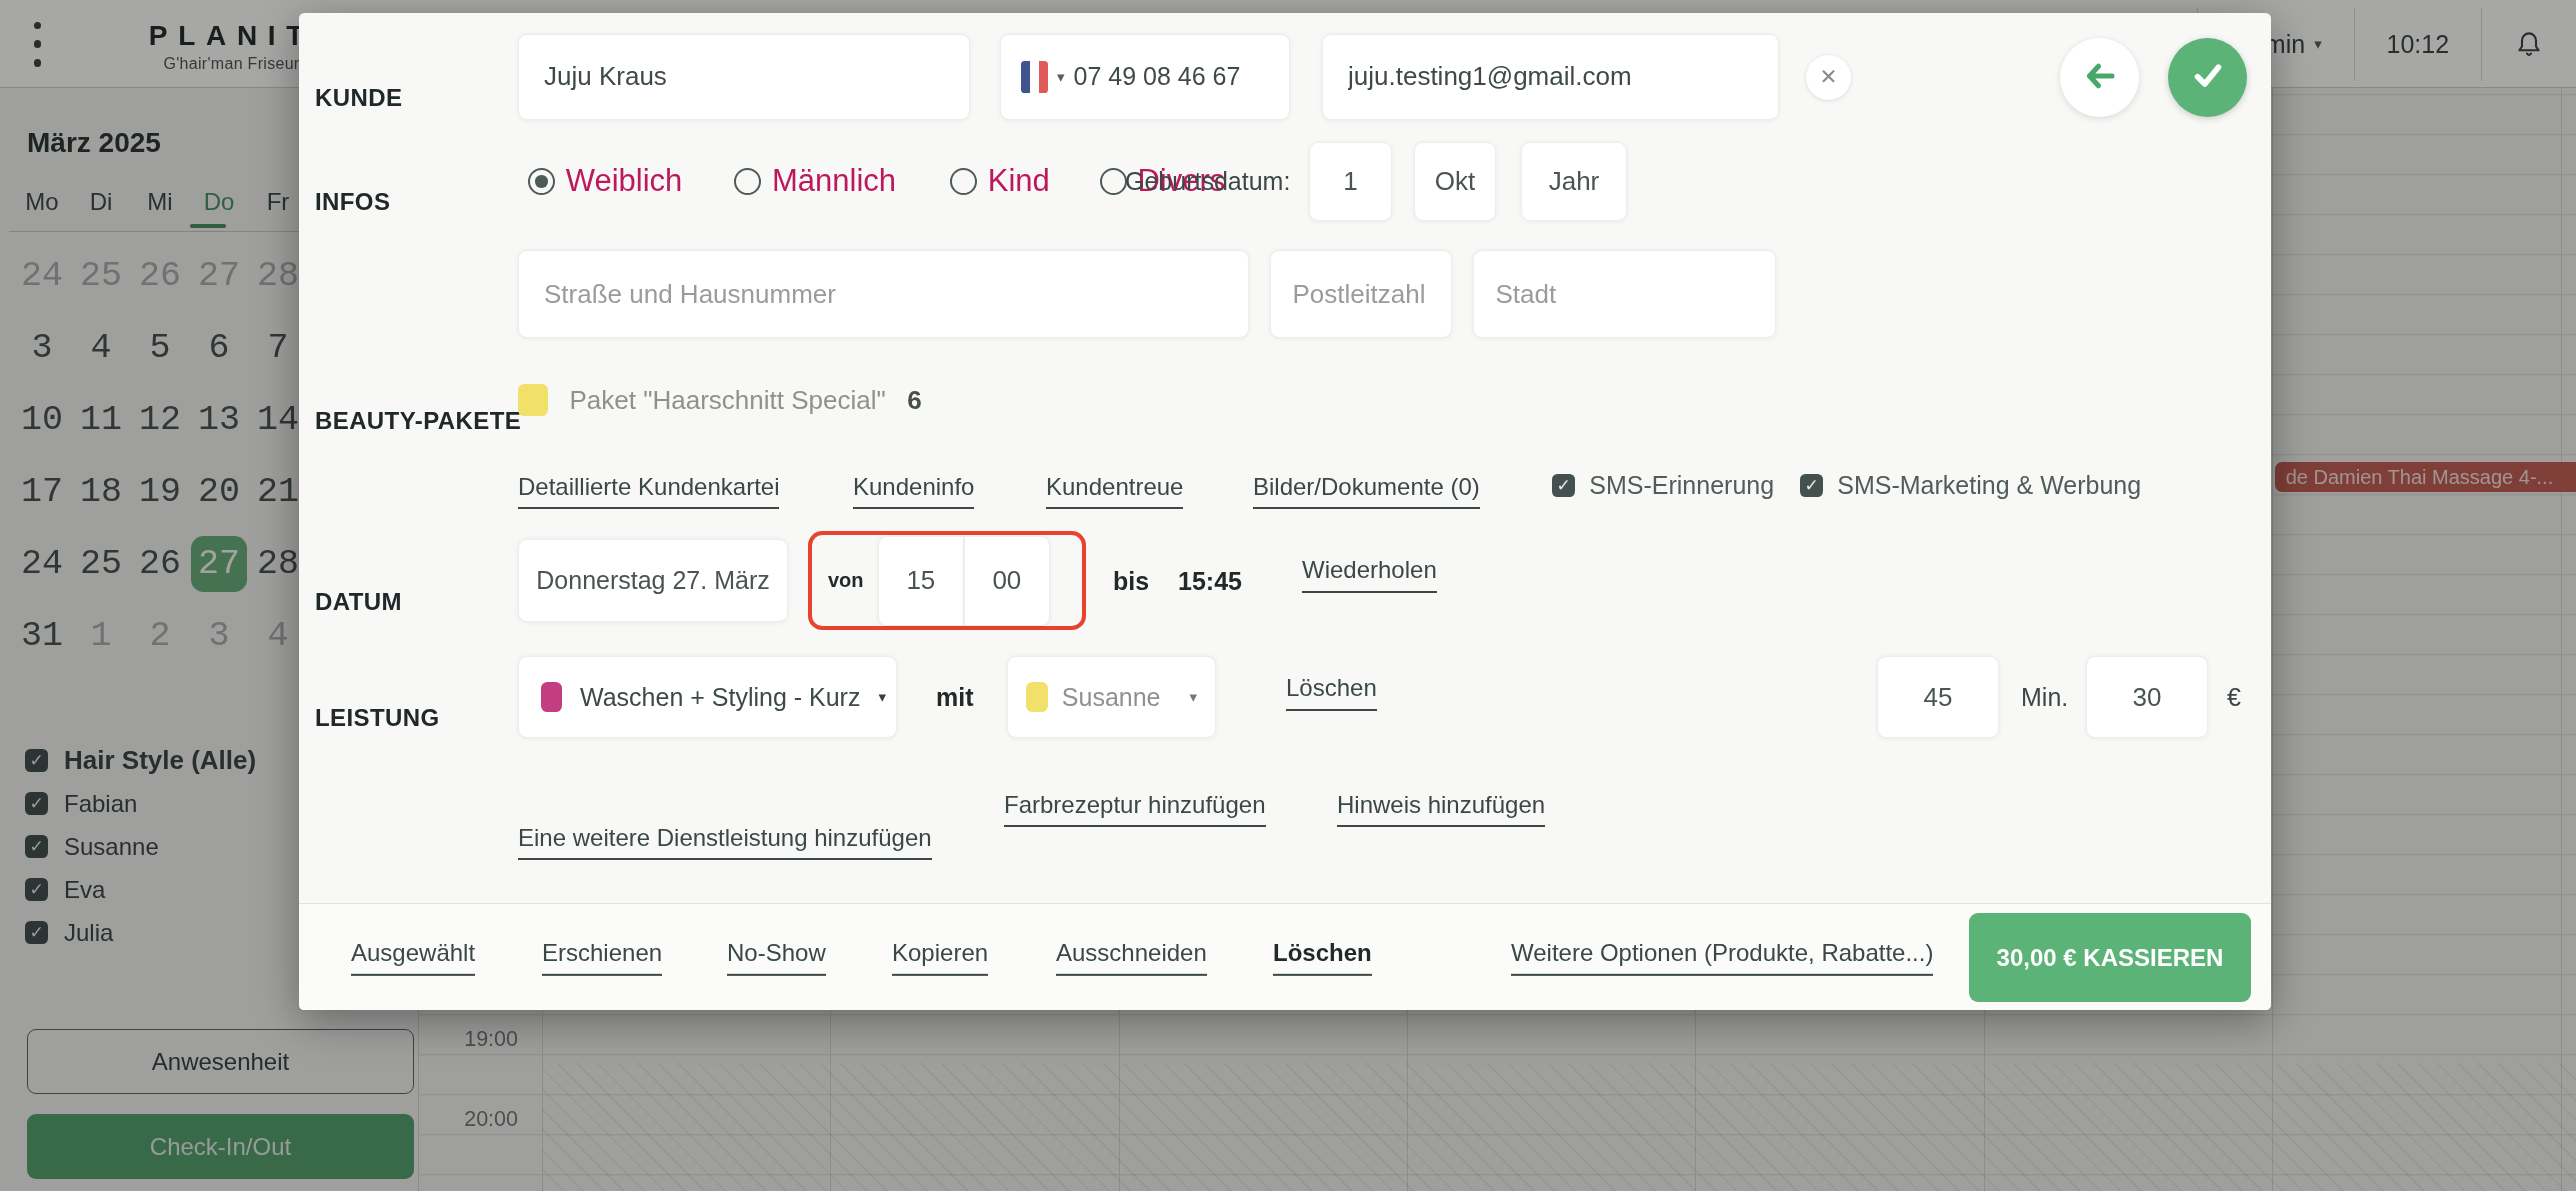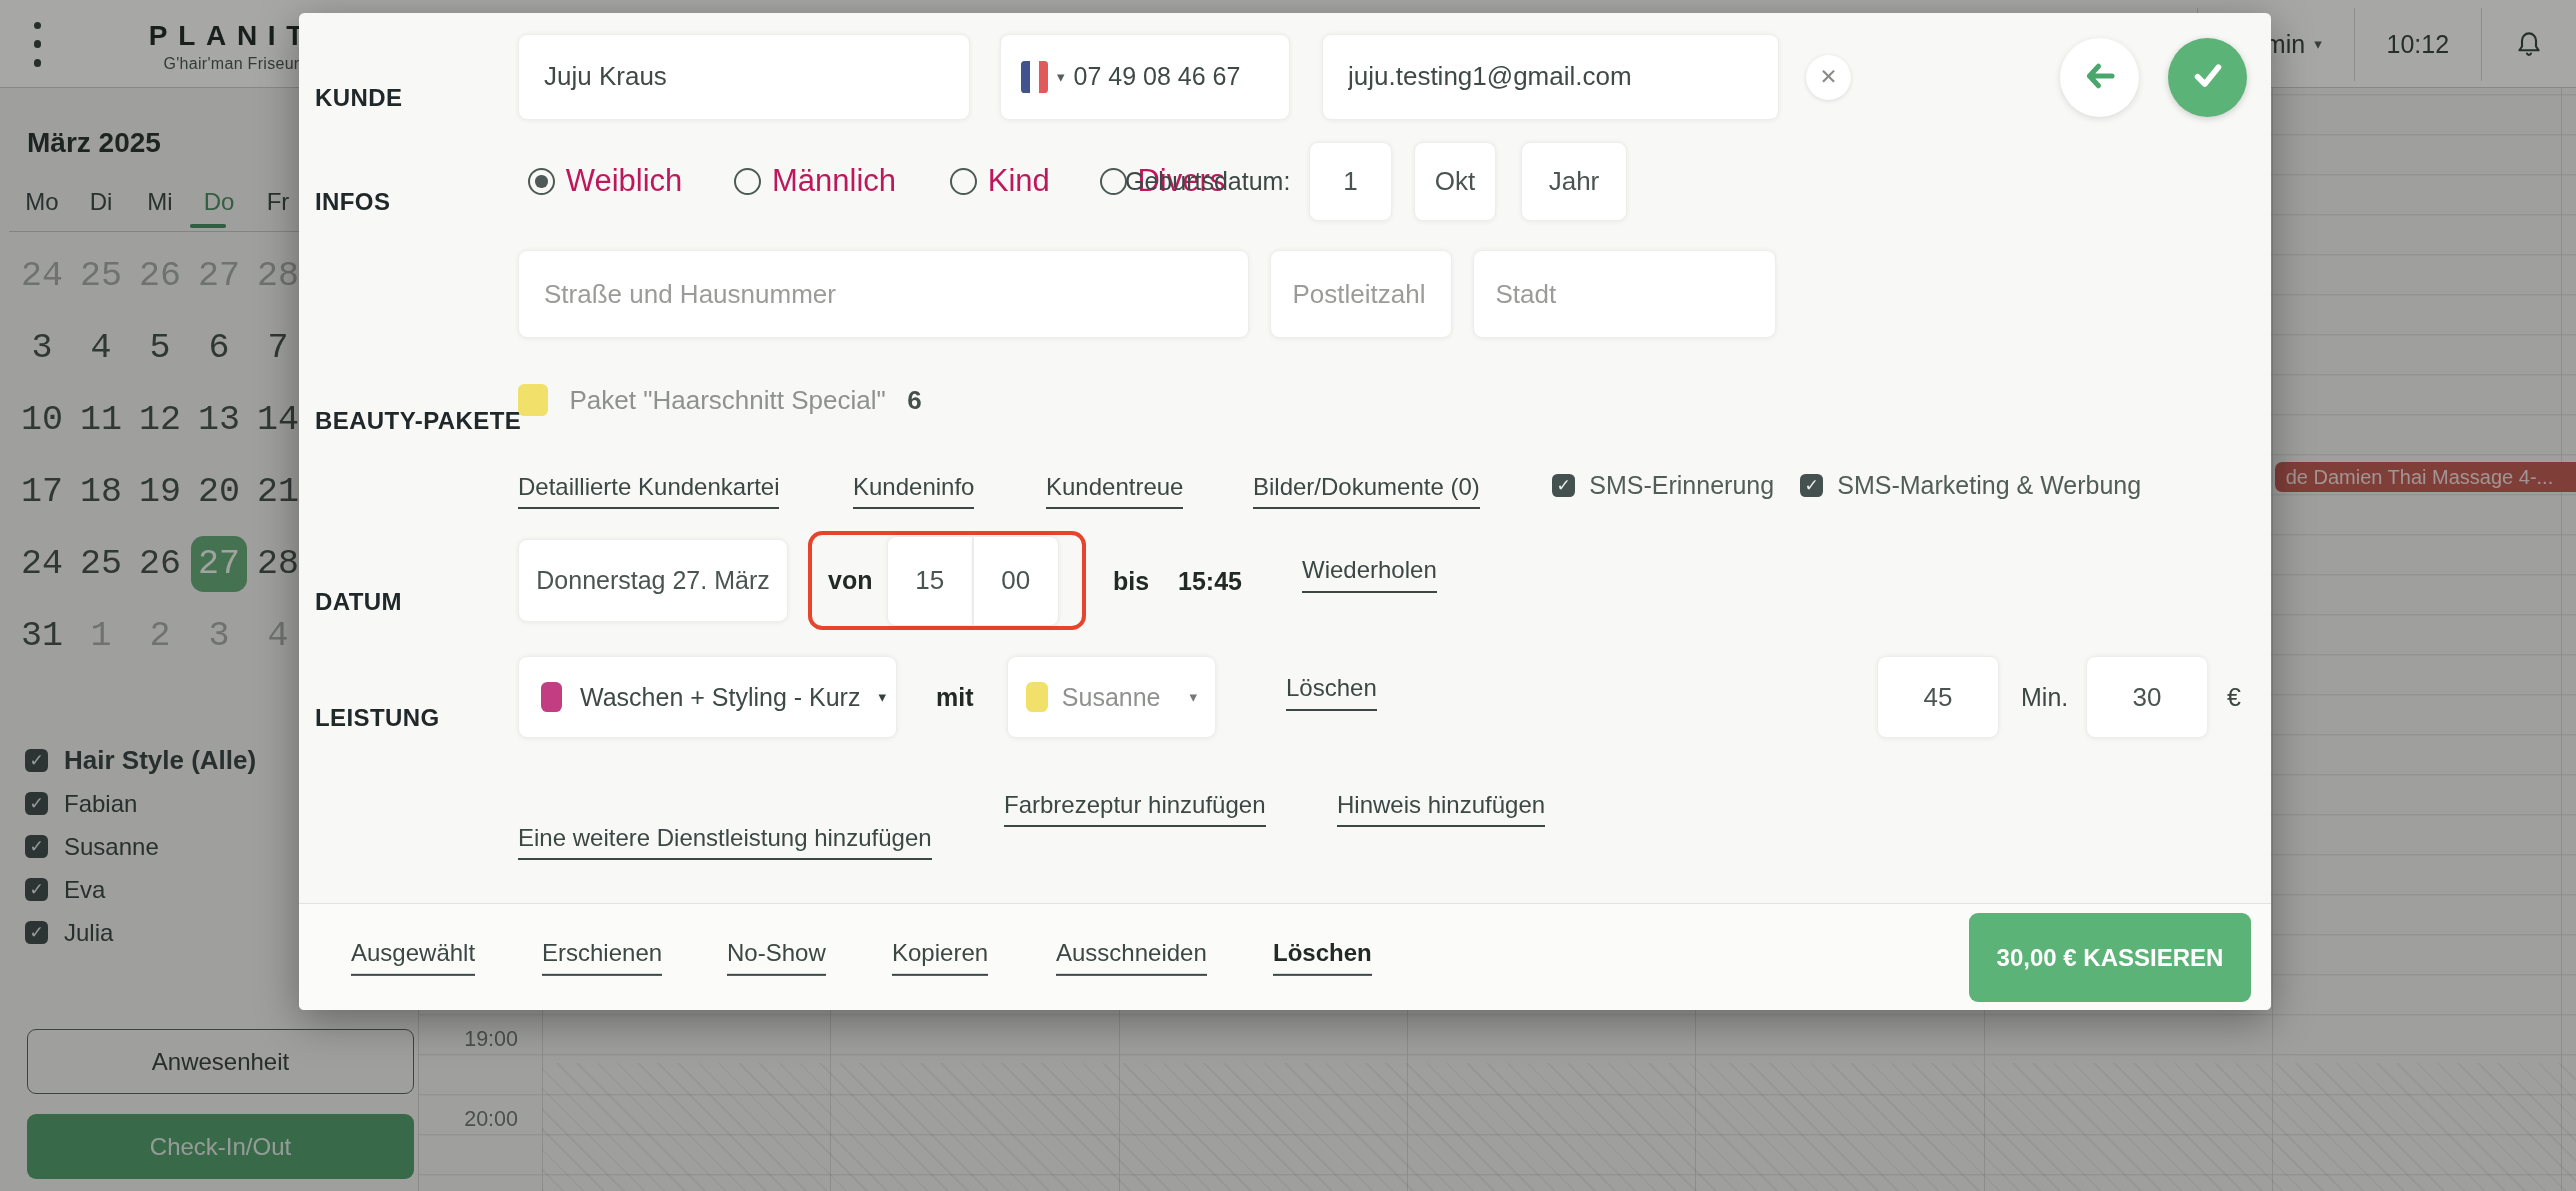--- a/index.html
+++ b/index.html
@@ -299,21 +299,21 @@
         <span style="font-size:25px; color:#515d59;">SMS-Marketing &amp; Werbung</span>
       </div>
     </div>
 
     <div class="mrow" style="top:518px; height:99px;">
       <span class="rowlabel">DATUM</span>
       <div class="wbox" style="left:219px; top:8px; width:270px; height:83px;">
         <span class="boxtext" style="font-size:25px;">Donnerstag 27. März</span>
       </div>
       <div style="position:absolute; left:509px; top:0; width:278px; height:99px; border:4.5px solid #e8432c; border-radius:14.3px; display:flex; align-items:center; padding:0 0 0 16px;">
-        <span style="font-size:25px; font-weight:700; color:#222a28;">von</span>
+        <span style="font-size:20px; font-weight:700; color:#222a28;">von</span>
         <div class="wbox" style="position:relative; left:auto; top:auto; width:86px; height:90px; margin-left:14.3px; border-radius:9px 0 0 9px; border-right:0.9px solid #f0f0ee;">
           <span class="boxtext">15</span>
         </div>
         <div class="wbox" style="position:relative; left:auto; top:auto; width:86px; height:90px; border-radius:0 9px 9px 0;">
           <span class="boxtext">00</span>
         </div>
       </div>
       <span style="position:absolute; left:814px; top:50%; transform:translateY(-50%); font-size:25px; font-weight:700; color:#222a28;">bis</span>
       <span style="position:absolute; left:879px; top:50%; transform:translateY(-50%); font-size:25px; font-weight:700; color:#222a28;">15:45</span>
       <span class="link" style="position:absolute; left:1003px; top:25px;">Wiederholen</span>
@@ -349,17 +349,18 @@
       <span class="link" style="position:absolute; left:1038px; top:5.4px;">Hinweis hinzufügen</span>
     </div>
 
     <div class="footer">
       <span class="link flink" style="left:52px;">Ausgewählt</span>
       <span class="link flink" style="left:243px;">Erschienen</span>
       <span class="link flink" style="left:428px;">No-Show</span>
       <span class="link flink" style="left:593px;">Kopieren</span>
       <span class="link flink" style="left:757px;">Ausschneiden</span>
       <span class="link flink b" style="left:974px;">Löschen</span>
+      <span class="link flink" style="left:1212px;">Weitere Optionen (Produkte, Rabatte...)</span>
       <div class="pay-btn">30,00 € KASSIEREN</div>
     </div>
   </div>
 </div>
 
 
 </body></html>

